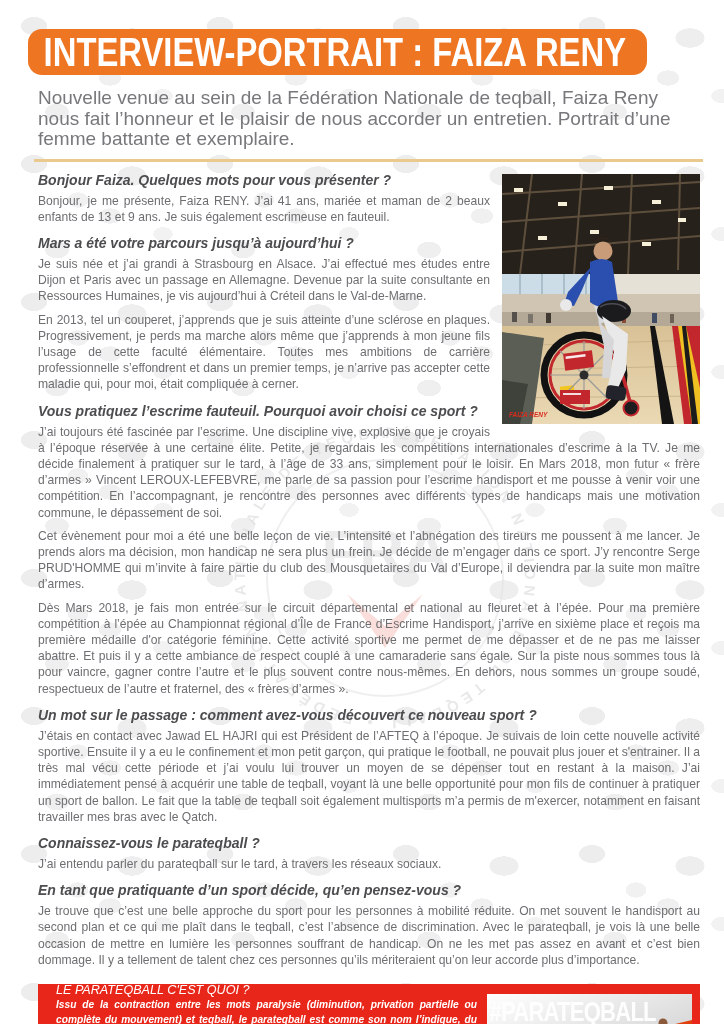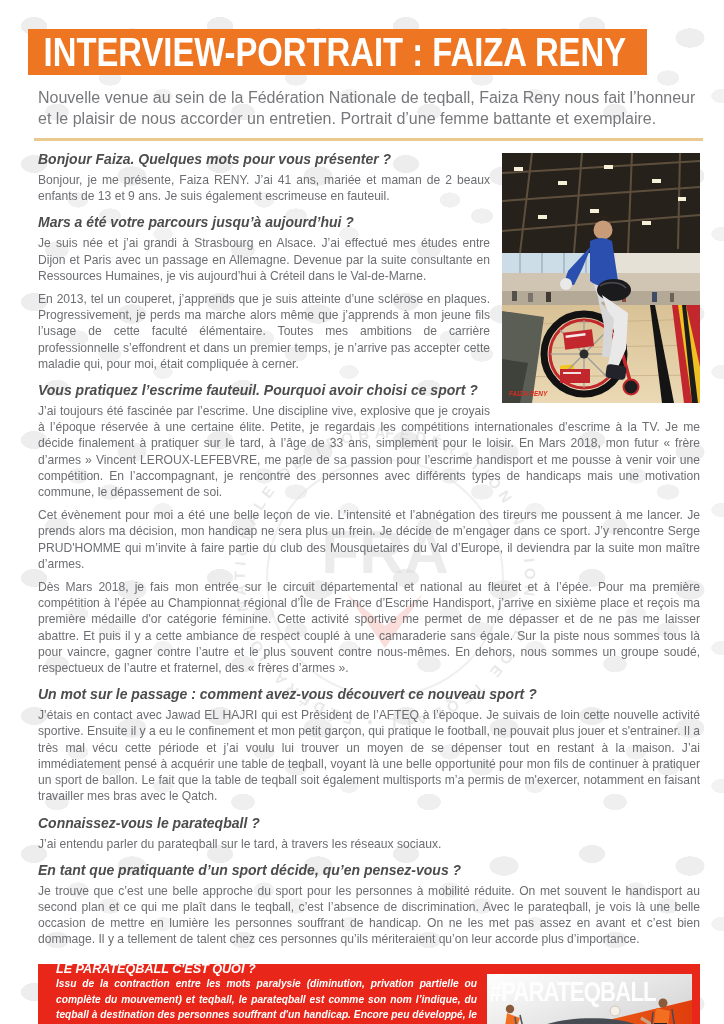--- a/index.html
+++ b/index.html
@@ -17,38 +17,39 @@
       radial-gradient(ellipse 17px 12px at 57px 112px, #efefef 68%, transparent 70%),
       radial-gradient(ellipse 16px 11px at 110px 78px, #f0f0f0 68%, transparent 70%);
     background-size: 186px 138px;
   }
   .banner {
     position: relative; z-index: 2;
     margin: 29px 0 0 28px;
     width: 619px; height: 46px;
     background: #ee7522;
     overflow: hidden;
+    border-radius: 14px;
   }
   .banner .title {
     display: inline-block;
     color: #ffffff;
     font-weight: bold;
     font-size: 40px;
     line-height: 47px;
     padding-left: 19px;
     letter-spacing: 0px;
     white-space: nowrap;
     transform: scaleX(0.82);
     transform-origin: left center;
   }
   .intro {
     position: relative; z-index: 2;
     margin: 13px 24px 0 38px;
     color: #77787b;
-    font-size: 16px;
+    font-size: 19px;
     line-height: 20.5px;
   }
   .goldline {
     position: relative; z-index: 2;
     margin: 9px 21px 0 34px;
     height: 3px;
     background: #e9c98e;
   }
   .watermark {
     position: absolute; z-index: 0;
@@ -94,21 +95,21 @@
     display: flex;
     align-items: center;
   }
   .infobox-text {
     flex: 1 1 auto;
     padding: 10px 10px 8px 18px;
     color: #ffffff;
   }
   .infobox-title {
     font-size: 12.6px;
-    font-weight: bold;
+    font-weight: normal;
     font-style: italic;
   }
   .infobox-body {
     font-size: 10.2px;
     font-weight: bold;
     font-style: italic;
     line-height: 15.2px;
     text-align: justify;
   }
   .infobox-img {

